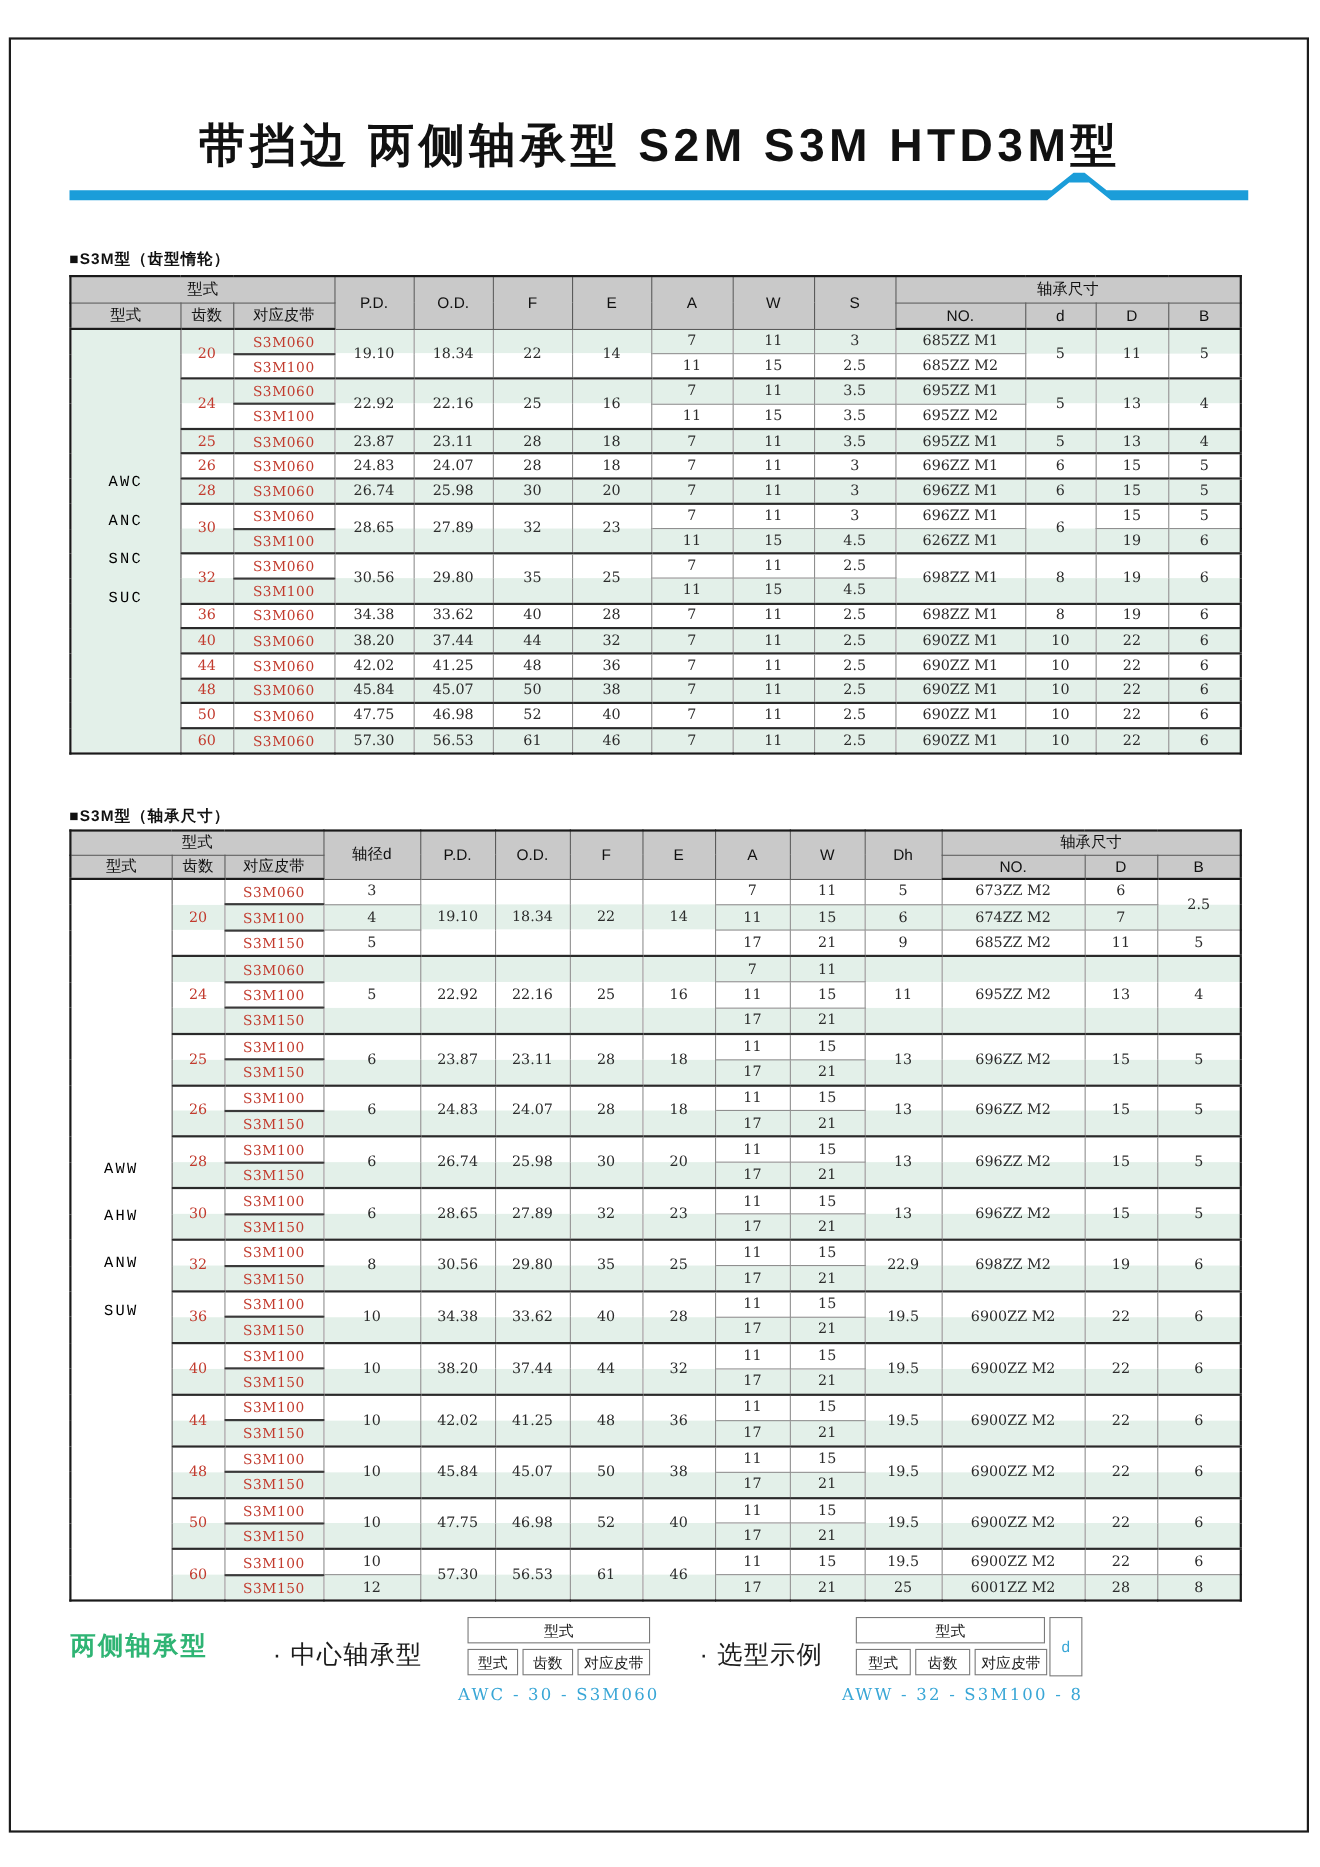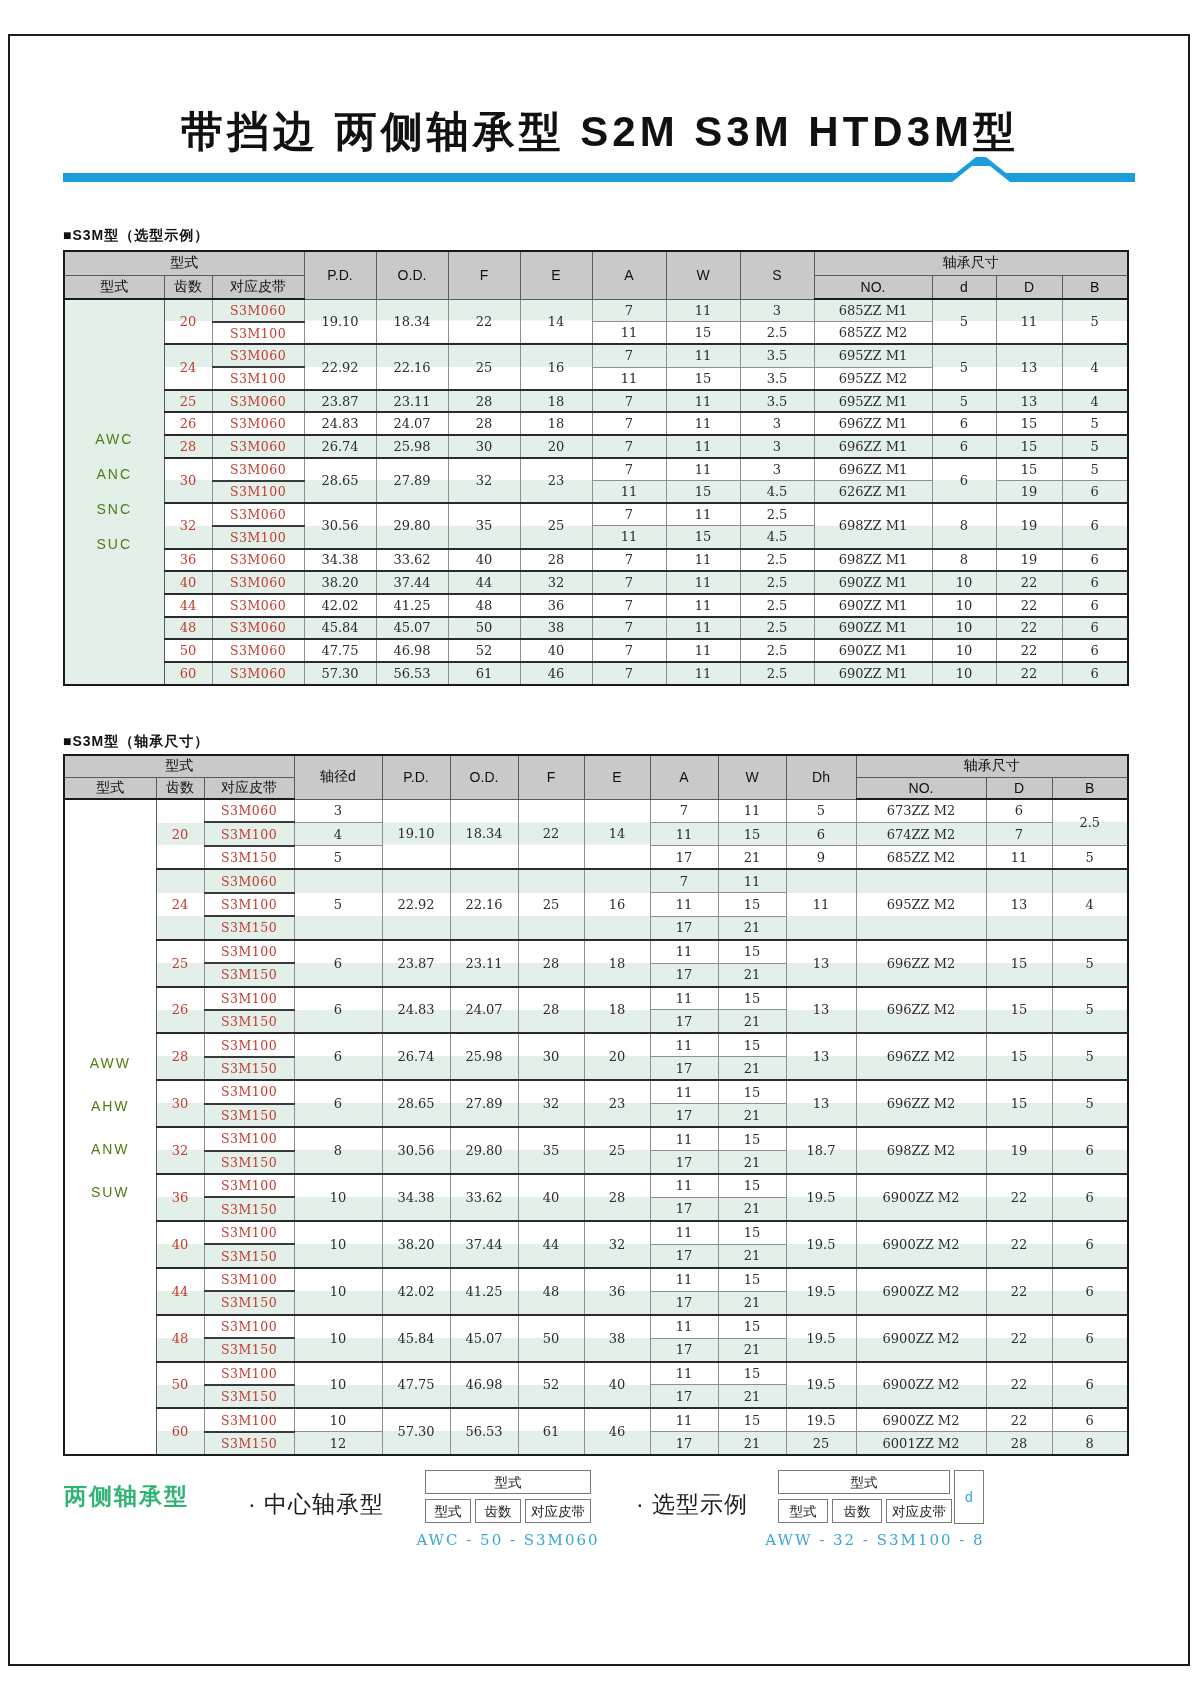--- a/index.html
+++ b/index.html
@@ -20,21 +20,21 @@
   .spec th{background:#c9c9c9;border:1px solid #5a5a5a;font-weight:normal;
        font-size:14px;color:#111;padding:0;}
   .spec thead tr:last-child th{border-bottom:2px solid #1a1a1a;}
   .spec td{border:1px solid #8f8f8f;font-family:"DejaVu Serif",serif;font-size:13px;
        color:#2c2c2c;text-align:center;padding:0;overflow:hidden;white-space:nowrap;}
   .spec tr.gs td{border-top:2px solid #2a2a2a;}
   .spec td.bt{border-top:2px solid #3a3a3a;}
   .spec td.red{color:#c23b2e;}
   .spec td.belt{font-size:12.5px;letter-spacing:0.5px;}
   .spec td.typecell{border-right:1px solid #5a5a5a;}
-  .typecell .tm{color:#4d7c0f;font-size:14px;letter-spacing:2px;font-family:Liberation Sans, sans-serif;}
+  .typecell .tm{color:#000000;font-size:14px;letter-spacing:2px;font-family:Liberation Mono, monospace;}
   #t1 .typecell .tm{margin:19px 0;}
   #t2 .typecell .tm{margin:27px 0;}
   .ex-title{position:absolute;left:64px;top:1481px;font-size:23px;font-weight:bold;
        color:#2fb474;letter-spacing:2px;}
   .ex-label{position:absolute;font-size:23px;color:#1c1c1c;letter-spacing:1px;white-space:nowrap;}
   #ex1-label{left:248px;top:1489px;}
   #ex2-label{left:636px;top:1489px;}
   .ex-boxes{position:absolute;top:1470px;}
   #ex1-boxes{left:425px;width:166px;}
   #ex2-boxes{left:778px;width:172px;}
@@ -55,21 +55,21 @@
 <body>
 
 <div class="page-border"></div>
 
 <div class="title">带挡边 两侧轴承型 S2M S3M HTD3M型</div>
 
 <svg class="rule" width="1072" height="27" viewBox="0 0 1072 27">
   <path d="M0,17 H893 L913,1 H923 L943,17 H1072 V26 H947 L927,10 H909 L889,26 H0 Z" fill="#1b9dd9"></path>
 </svg>
 
-<div class="sec-label" id="sec1">■S3M型（选型示例）</div>
+<div class="sec-label" id="sec1">■S3M型（齿型惰轮）</div>
 <table class="spec" id="t1">
     <colgroup>
       <col style="width: 100px;">
       <col style="width: 48px;">
       <col style="width: 92px;">
       <col style="width: 72px;">
       <col style="width: 72px;">
       <col style="width: 72px;">
       <col style="width: 72px;">
       <col style="width: 74px;">
@@ -525,21 +525,21 @@
       <tr class="gs" style="height: 23.45px;">
         <td rowspan="2" class="red teeth" style="background: linear-gradient(rgb(255, 255, 255) 0%, rgb(255, 255, 255) 50%, rgb(227, 240, 233) 50%, rgb(227, 240, 233) 100%);">32</td>
         <td class="red belt" style="background: rgb(255, 255, 255);">S3M100</td>
         <td rowspan="2" style="background: linear-gradient(rgb(255, 255, 255) 0%, rgb(255, 255, 255) 50%, rgb(227, 240, 233) 50%, rgb(227, 240, 233) 100%);">8</td>
         <td rowspan="2" style="background: linear-gradient(rgb(255, 255, 255) 0%, rgb(255, 255, 255) 50%, rgb(227, 240, 233) 50%, rgb(227, 240, 233) 100%);">30.56</td>
         <td rowspan="2" style="background: linear-gradient(rgb(255, 255, 255) 0%, rgb(255, 255, 255) 50%, rgb(227, 240, 233) 50%, rgb(227, 240, 233) 100%);">29.80</td>
         <td rowspan="2" style="background: linear-gradient(rgb(255, 255, 255) 0%, rgb(255, 255, 255) 50%, rgb(227, 240, 233) 50%, rgb(227, 240, 233) 100%);">35</td>
         <td rowspan="2" style="background: linear-gradient(rgb(255, 255, 255) 0%, rgb(255, 255, 255) 50%, rgb(227, 240, 233) 50%, rgb(227, 240, 233) 100%);">25</td>
         <td style="background: rgb(255, 255, 255);">11</td>
         <td style="background: rgb(255, 255, 255);">15</td>
-        <td rowspan="2" style="background: linear-gradient(rgb(255, 255, 255) 0%, rgb(255, 255, 255) 50%, rgb(227, 240, 233) 50%, rgb(227, 240, 233) 100%);">18.7</td>
+        <td rowspan="2" style="background: linear-gradient(rgb(255, 255, 255) 0%, rgb(255, 255, 255) 50%, rgb(227, 240, 233) 50%, rgb(227, 240, 233) 100%);">22.9</td>
         <td rowspan="2" style="background: linear-gradient(rgb(255, 255, 255) 0%, rgb(255, 255, 255) 50%, rgb(227, 240, 233) 50%, rgb(227, 240, 233) 100%);">698ZZ M2</td>
         <td rowspan="2" style="background: linear-gradient(rgb(255, 255, 255) 0%, rgb(255, 255, 255) 50%, rgb(227, 240, 233) 50%, rgb(227, 240, 233) 100%);">19</td>
         <td rowspan="2" style="background: linear-gradient(rgb(255, 255, 255) 0%, rgb(255, 255, 255) 50%, rgb(227, 240, 233) 50%, rgb(227, 240, 233) 100%);">6</td>
       </tr>
       <tr style="height: 23.45px;">
         <td class="red belt bt" style="background: rgb(227, 240, 233);">S3M150</td>
         <td style="background: rgb(227, 240, 233);">17</td>
         <td style="background: rgb(227, 240, 233);">21</td>
       </tr>
       <tr class="gs" style="height: 23.45px;">
@@ -677,21 +677,21 @@
   <span>中心轴承型</span>
 </div>
 <div class="ex-boxes" id="ex1-boxes">
   <div class="box box-top">型式</div>
   <div class="box-row">
     <div class="box" style="width:46px">型式</div>
     <div class="box" style="width:46px">齿数</div>
     <div class="box" style="width:66px">对应皮带</div>
   </div>
 </div>
-<div class="ex-code" id="ex1-code">AWC - 50 - S3M060</div>
+<div class="ex-code" id="ex1-code">AWC - 30 - S3M060</div>
 
 <div class="ex-label" id="ex2-label">
   <span>·</span>
   <span>选型示例</span>
 </div>
 <div class="ex-boxes" id="ex2-boxes">
   <div class="box box-top">型式</div>
   <div class="box-row">
     <div class="box" style="width:50px">型式</div>
     <div class="box" style="width:50px">齿数</div>

